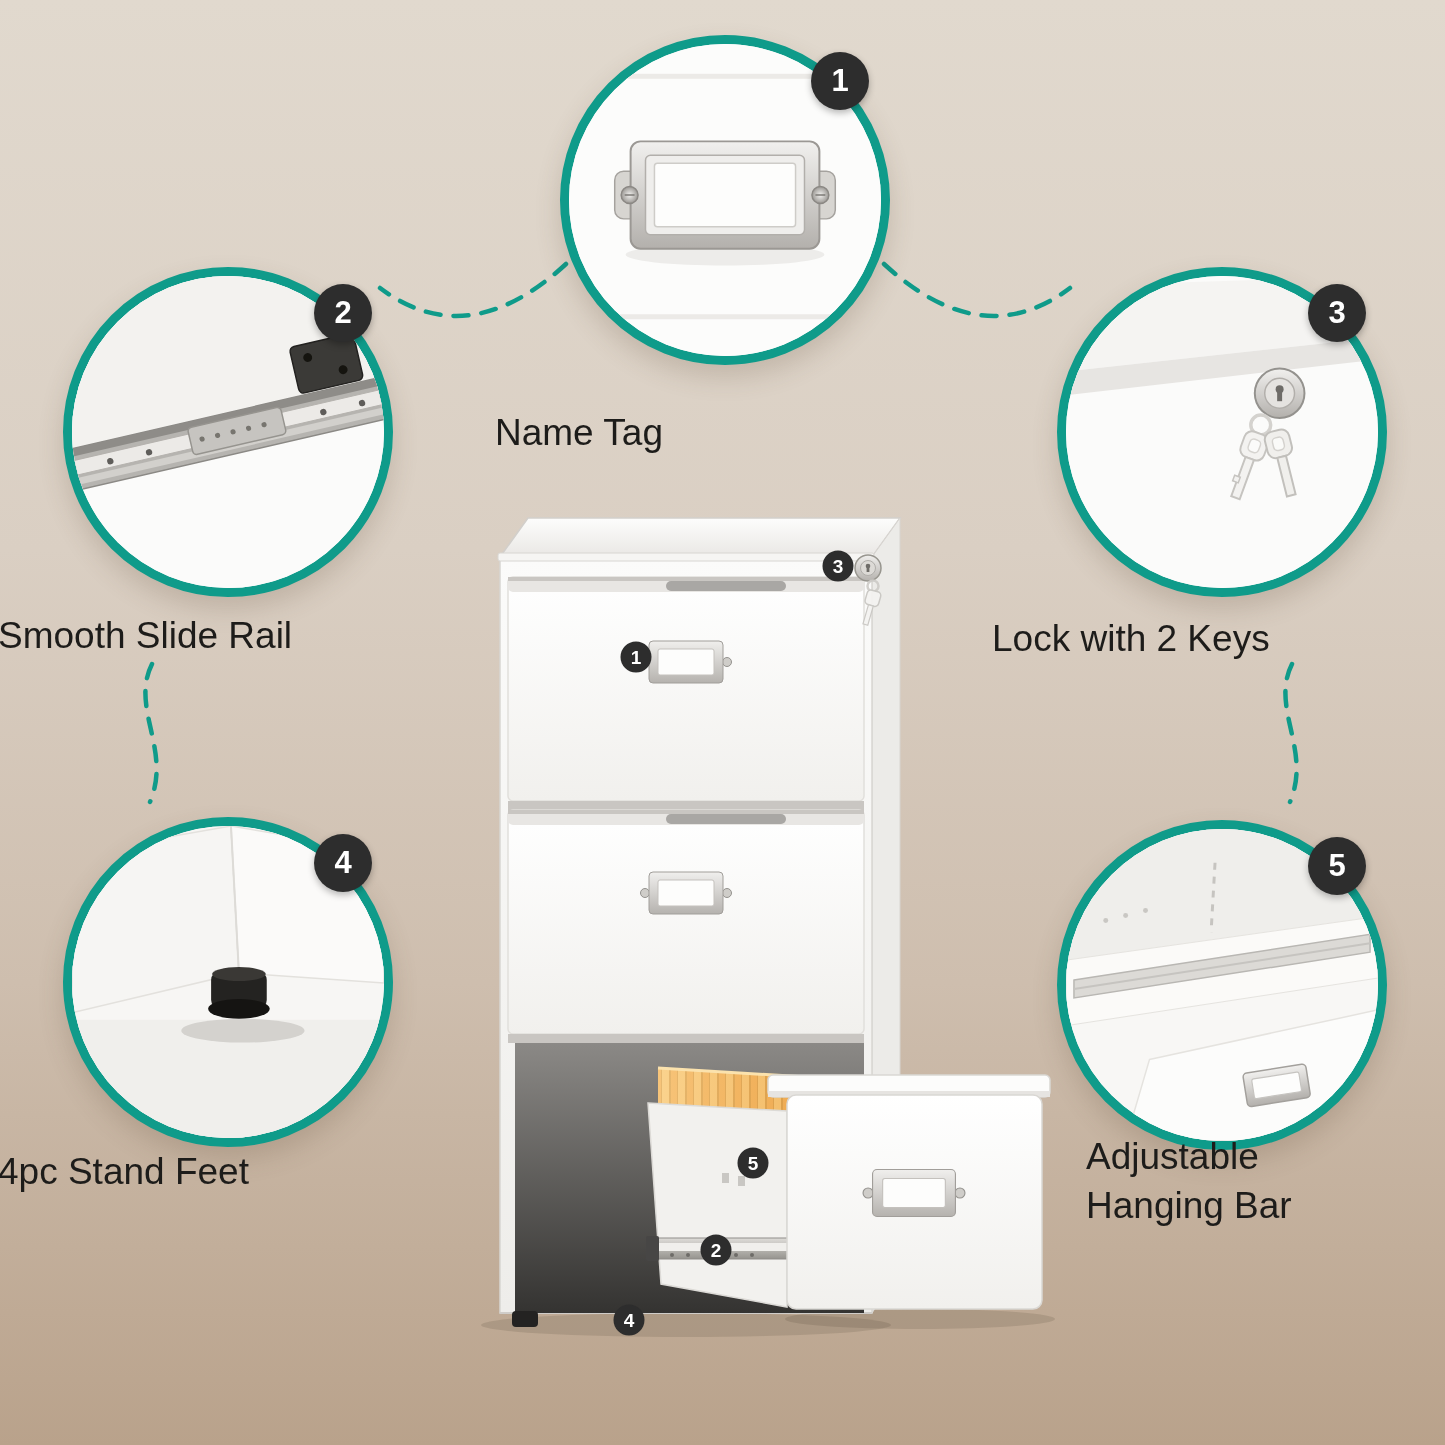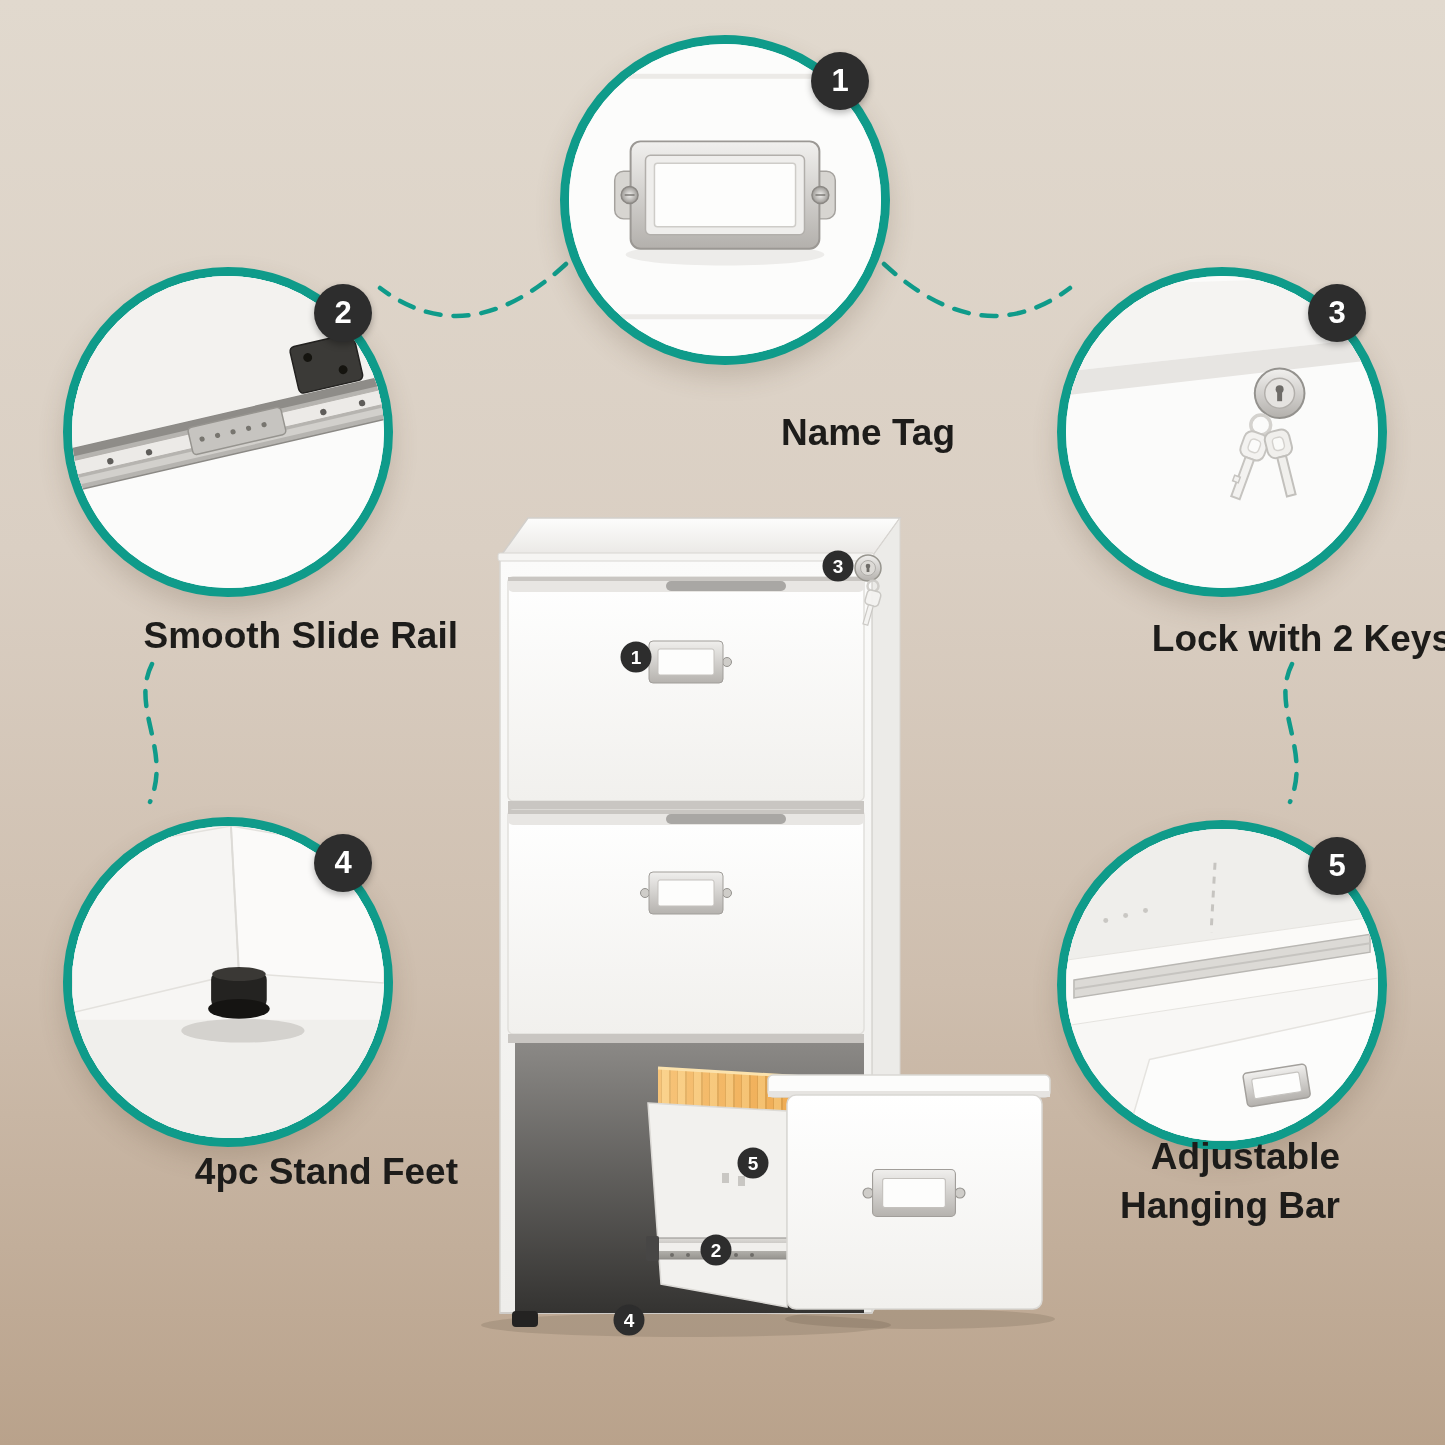--- a/index.html
+++ b/index.html
@@ -9,27 +9,27 @@
     background:linear-gradient(180deg,#e1d9ce 0%,#dacfc3 38%,#cebeae 68%,#b9a28b 100%);}
   .connectors{position:absolute;left:0;top:0;width:1445px;height:1445px;z-index:1;}
   .cabinet{position:absolute;left:470px;top:505px;width:600px;height:850px;z-index:2;}
   .feature{position:absolute;z-index:3;}
   .circle{position:relative;width:330px;height:330px;border:9px solid #0f9b8a;border-radius:50%;
     background:#fdfdfc;overflow:hidden;box-shadow:0 12px 26px rgba(88,68,48,.20);}
   .circle svg{display:block;width:100%;height:100%;}
   .badge{position:absolute;left:251px;top:17px;width:58px;height:58px;border-radius:50%;
     background:#2d2d2d;color:#ffffff;display:flex;align-items:center;justify-content:center;
     font-size:31px;font-weight:bold;box-shadow:0 3px 7px rgba(0,0,0,.28);z-index:4;}
-  .label{position:absolute;left:-65px;width:460px;text-align:right;font-size:37px;
-    font-weight:700;color:#1d1c1a;line-height:1.32;}
+  .label{position:absolute;left:-65px;width:460px;text-align:left;font-size:37px;
+    font-weight:400;color:#1d1c1a;line-height:1.32;}
   .f1{left:560px;top:35px;}   .f1 .label{top:374px;}
   .f2{left:63px;top:267px;}   .f2 .label{top:345px;}
   .f3{left:1057px;top:267px;} .f3 .label{top:348px;}
   .f4{left:63px;top:817px;}   .f4 .label{top:331px;}
-  .f5{left:1057px;top:820px;} .f5 .label{top:313px;left:43px;width:240px;}
+  .f5{left:1057px;top:820px;} .f5 .label{top:313px;left:29px;width:240px;}
 </style>
 </head>
 <body>
 
 <div class="canvas">
 
   <svg class="connectors" viewBox="0 0 1445 1445">
     <path d="M 566 264 Q 468 354 380 288" fill="none" stroke="#0f9b8a" stroke-width="4.5" stroke-dasharray="15 13" stroke-linecap="round"></path>
     <path d="M 884 264 Q 982 354 1070 288" fill="none" stroke="#0f9b8a" stroke-width="4.5" stroke-dasharray="15 13" stroke-linecap="round"></path>
     <path d="M 152 664 C 130 708 172 750 150 802" fill="none" stroke="#0f9b8a" stroke-width="4.5" stroke-dasharray="15 13" stroke-linecap="round"></path>

